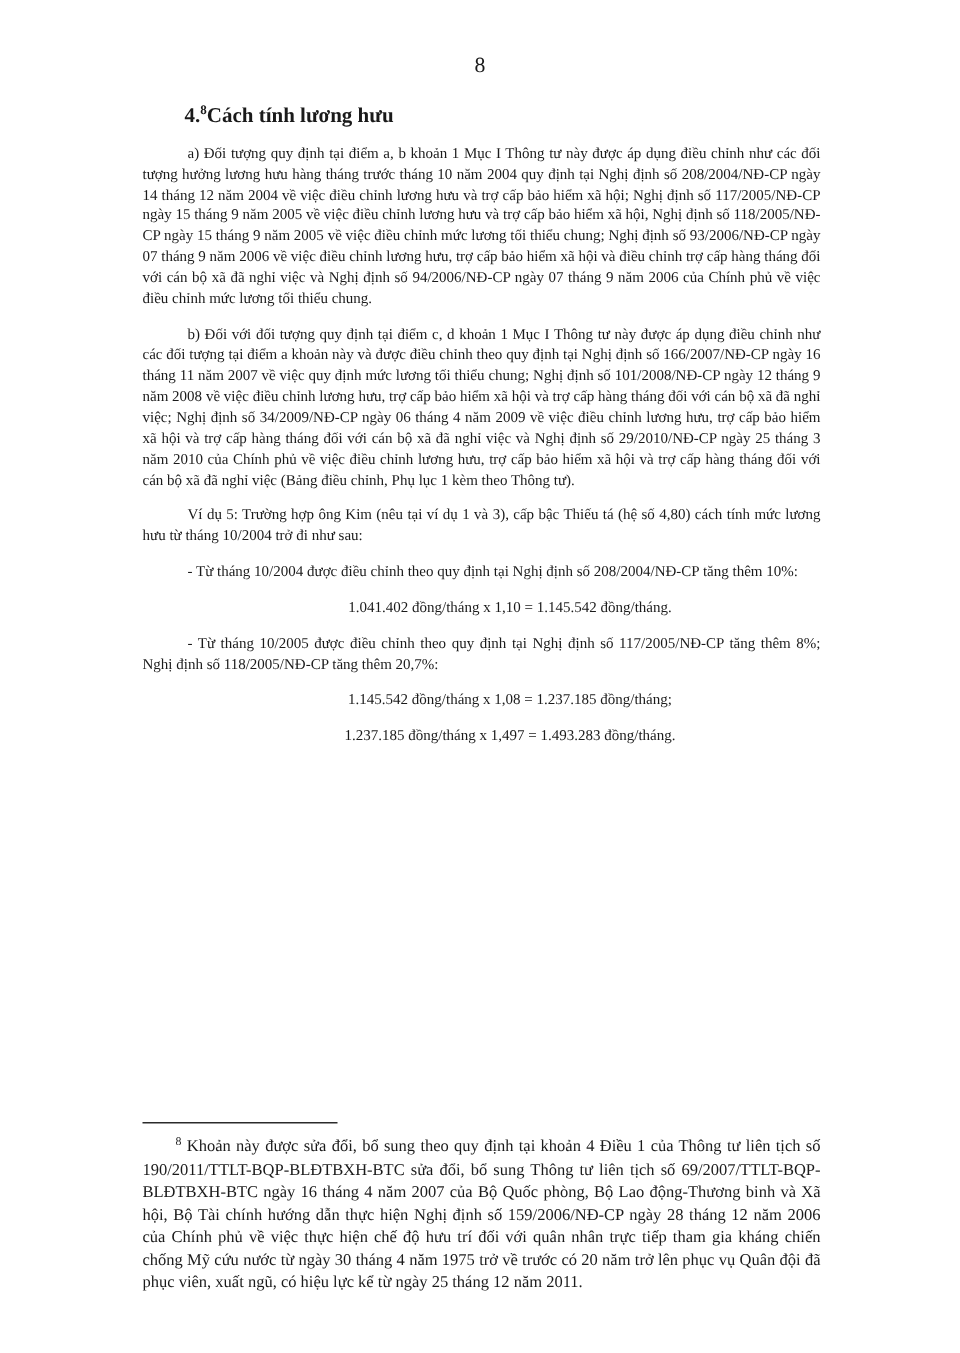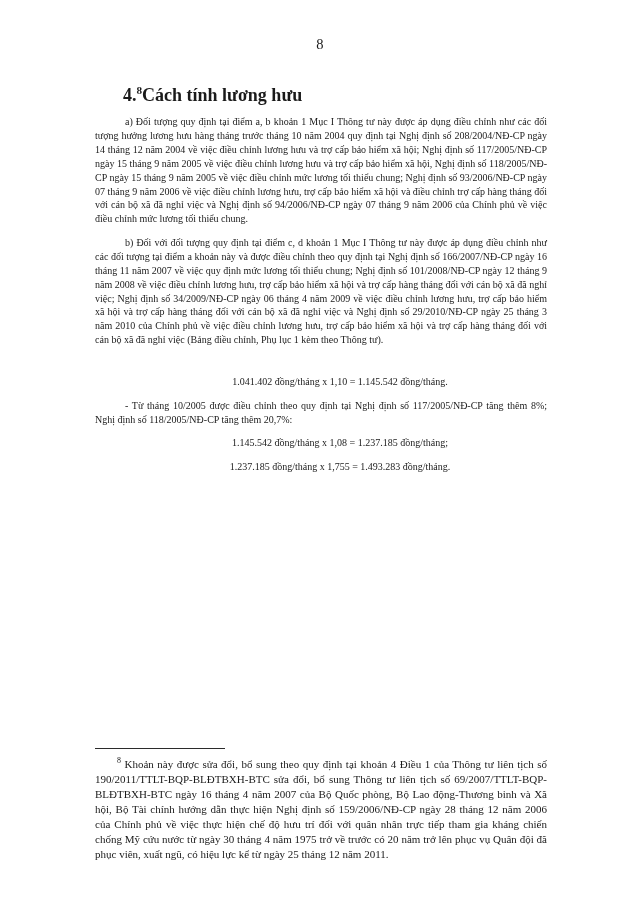--- a/index.html
+++ b/index.html
@@ -32,22 +32,22 @@
     letter-spacing: 0.2px;
   }
   .content {
     position: absolute;
     left: 95px;
     top: 68px;
     width: 452px;
   }
   .heading {
     font-weight: bold;
-    font-size: 18px;
-    margin: 15px 0 8px 0;
+    font-size: 14px;
+    margin: 0 0 8px 0;
     padding-left: 28px;
     line-height: 1.30;
   }
   .heading sup {
     font-size: 0.62em;
     vertical-align: super;
     font-weight: bold;
   }
   p.body {
     margin: 0 0 1px 0;
@@ -102,39 +102,41 @@
     <h2 class="heading"><span>4.</span><sup>8</sup><span>Cách tính lương hưu</span></h2>
 
     <p class="body">a) Đối tượng quy định tại điểm a, b khoản 1 Mục I Thông tư này được áp dụng điều chỉnh như các đối tượng hưởng lương hưu hàng tháng trước tháng 10 năm 2004 quy định tại Nghị định số 208/2004/NĐ-CP ngày 14 tháng 12 năm 2004 về việc điều chỉnh lương hưu và trợ cấp bảo hiểm xã hội; Nghị định số 117/2005/NĐ-CP ngày 15 tháng 9 năm 2005 về việc điều chỉnh lương hưu và trợ cấp bảo hiểm xã hội, Nghị định số 118/2005/NĐ-CP ngày 15 tháng 9 năm 2005 về việc điều chỉnh mức lương tối thiểu chung; Nghị định số 93/2006/NĐ-CP ngày 07 tháng 9 năm 2006 về việc điều chỉnh lương hưu, trợ cấp bảo hiểm xã hội và điều chỉnh trợ cấp hàng tháng đối với cán bộ xã đã nghỉ việc và Nghị định số 94/2006/NĐ-CP ngày 07 tháng 9 năm 2006 của Chính phủ về việc điều chỉnh mức lương tối thiểu chung.</p>
 
     <div class="gap-sm"></div>
 
     <p class="body">b) Đối với đối tượng quy định tại điểm c, d khoản 1 Mục I Thông tư này được áp dụng điều chỉnh như các đối tượng tại điểm a khoản này và được điều chỉnh theo quy định tại Nghị định số 166/2007/NĐ-CP ngày 16 tháng 11 năm 2007 về việc quy định mức lương tối thiểu chung; Nghị định số 101/2008/NĐ-CP ngày 12 tháng 9 năm 2008 về việc điều chỉnh lương hưu, trợ cấp bảo hiểm xã hội và trợ cấp hàng tháng đối với cán bộ xã đã nghỉ việc; Nghị định số 34/2009/NĐ-CP ngày 06 tháng 4 năm 2009 về việc điều chỉnh lương hưu, trợ cấp bảo hiểm xã hội và trợ cấp hàng tháng đối với cán bộ xã đã nghỉ việc và Nghị định số 29/2010/NĐ-CP ngày 25 tháng 3 năm 2010 của Chính phủ về việc điều chỉnh lương hưu, trợ cấp bảo hiểm xã hội và trợ cấp hàng tháng đối với cán bộ xã đã nghỉ việc (Bảng điều chỉnh, Phụ lục 1 kèm theo Thông tư).</p>
 
     <div class="gap-sm"></div>
 
+    <p class="body">Ví dụ 5: Trường hợp ông Kim (nêu tại ví dụ 1 và 3), cấp bậc Thiếu tá (hệ số 4,80) cách tính mức lương hưu từ tháng 10/2004 trở đi như sau:</p>
 
     <div class="gap-sm"></div>
 
+    <p class="body">- Từ tháng 10/2004 được điều chỉnh theo quy định tại Nghị định số 208/2004/NĐ-CP tăng thêm 10%:</p>
 
     <div class="gap-sm"></div>
 
     <p class="body calc">1.041.402 đồng/tháng x 1,10 = 1.145.542 đồng/tháng.</p>
 
     <div class="gap-sm"></div>
 
     <p class="body">- Từ tháng 10/2005 được điều chỉnh theo quy định tại Nghị định số 117/2005/NĐ-CP tăng thêm 8%; Nghị định số 118/2005/NĐ-CP tăng thêm 20,7%:</p>
 
     <div class="gap-sm"></div>
 
     <p class="body calc">1.145.542 đồng/tháng x 1,08 = 1.237.185 đồng/tháng;</p>
 
     <div class="gap-sm"></div>
 
-    <p class="body calc">1.237.185 đồng/tháng x 1,755 = 1.493.283 đồng/tháng.</p>
+    <p class="body calc">1.237.185 đồng/tháng x 1,497 = 1.493.283 đồng/tháng.</p>
 
   </div>
 
   <div class="footnote-zone">
     <div class="footnote-rule"></div>
     <p class="footnote"><sup>8</sup><span> Khoản này được sửa đổi, bổ sung theo quy định tại khoản 4 Điều 1 của Thông tư liên tịch số 190/2011/TTLT-BQP-BLĐTBXH-BTC sửa đổi, bổ sung Thông tư liên tịch số 69/2007/TTLT-BQP-BLĐTBXH-BTC ngày 16 tháng 4 năm 2007 của Bộ Quốc phòng, Bộ Lao động-Thương binh và Xã hội, Bộ Tài chính hướng dẫn thực hiện Nghị định số 159/2006/NĐ-CP ngày 28 tháng 12 năm 2006 của Chính phủ về việc thực hiện chế độ hưu trí đối với quân nhân trực tiếp tham gia kháng chiến chống Mỹ cứu nước từ ngày 30 tháng 4 năm 1975 trở về trước có 20 năm trở lên phục vụ Quân đội đã phục viên, xuất ngũ, có hiệu lực kể từ ngày 25 tháng 12 năm 2011.</span></p>
   </div>
 
 </div>
 

